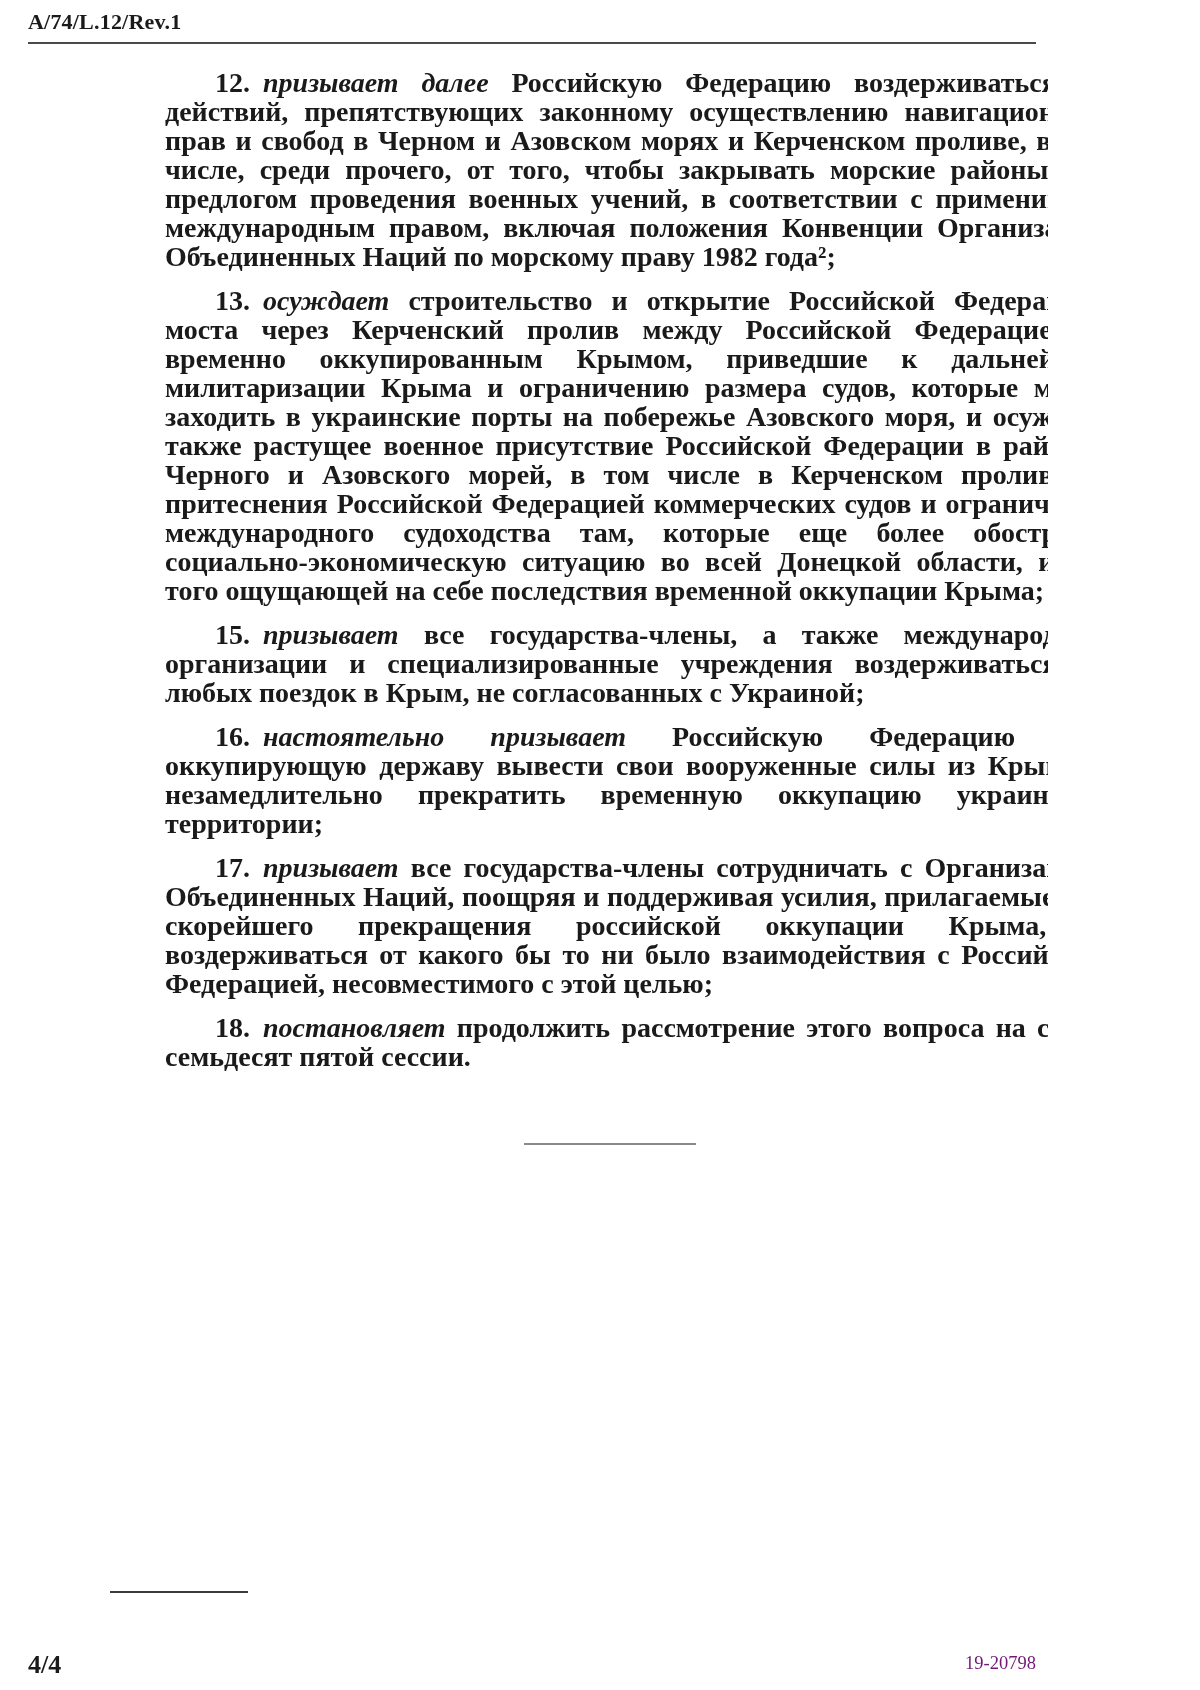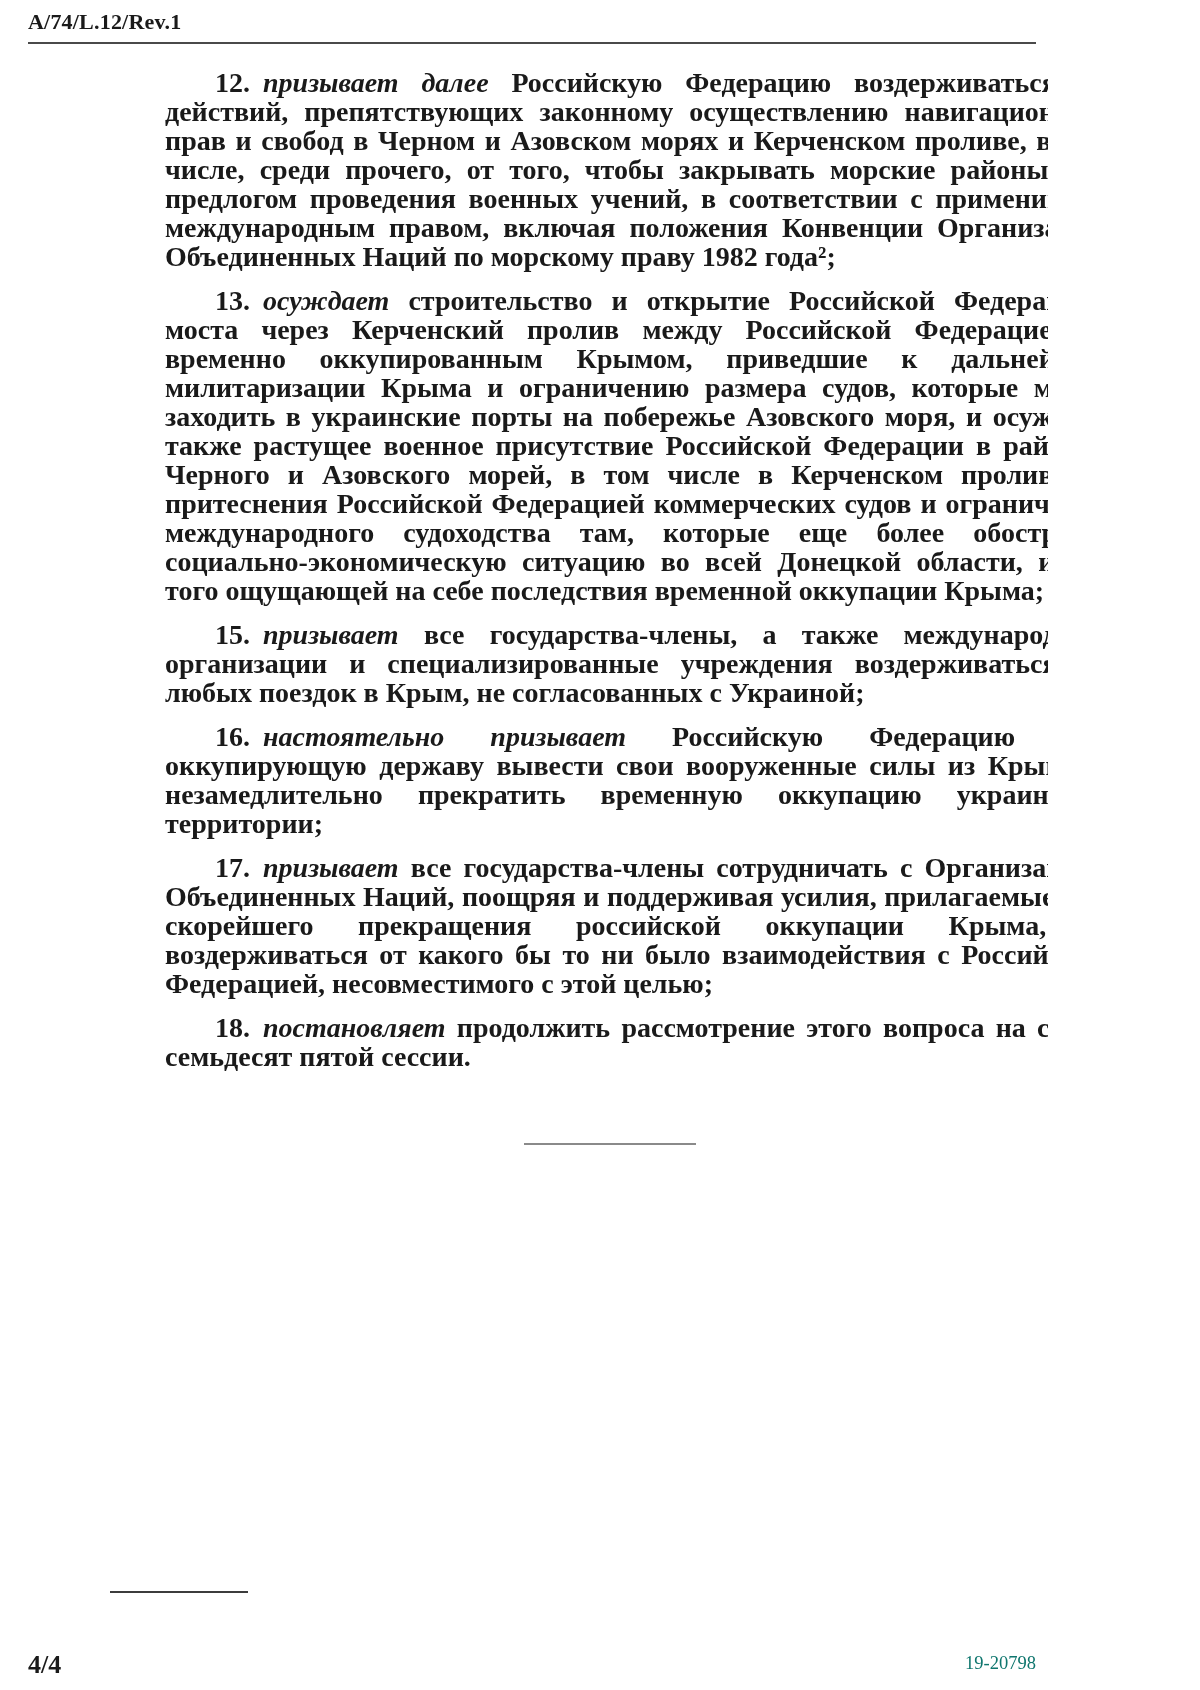--- a/index.html
+++ b/index.html
@@ -73,21 +73,21 @@
     left: 28px;
     top: 1650px;
     font-size: 26px;
     font-weight: bold;
   }
   .footer-job {
     position: absolute;
     right: 12px;
     top: 1653px;
     font-size: 18.5px;
-    color: #0f766e;
+    color: #701a75;
   }
 </style>
 </head>
 <body>
 
 <div class="page">
 
   <div class="doc-symbol">A/74/L.12/Rev.1</div>
   <div class="header-rule"></div>
 

